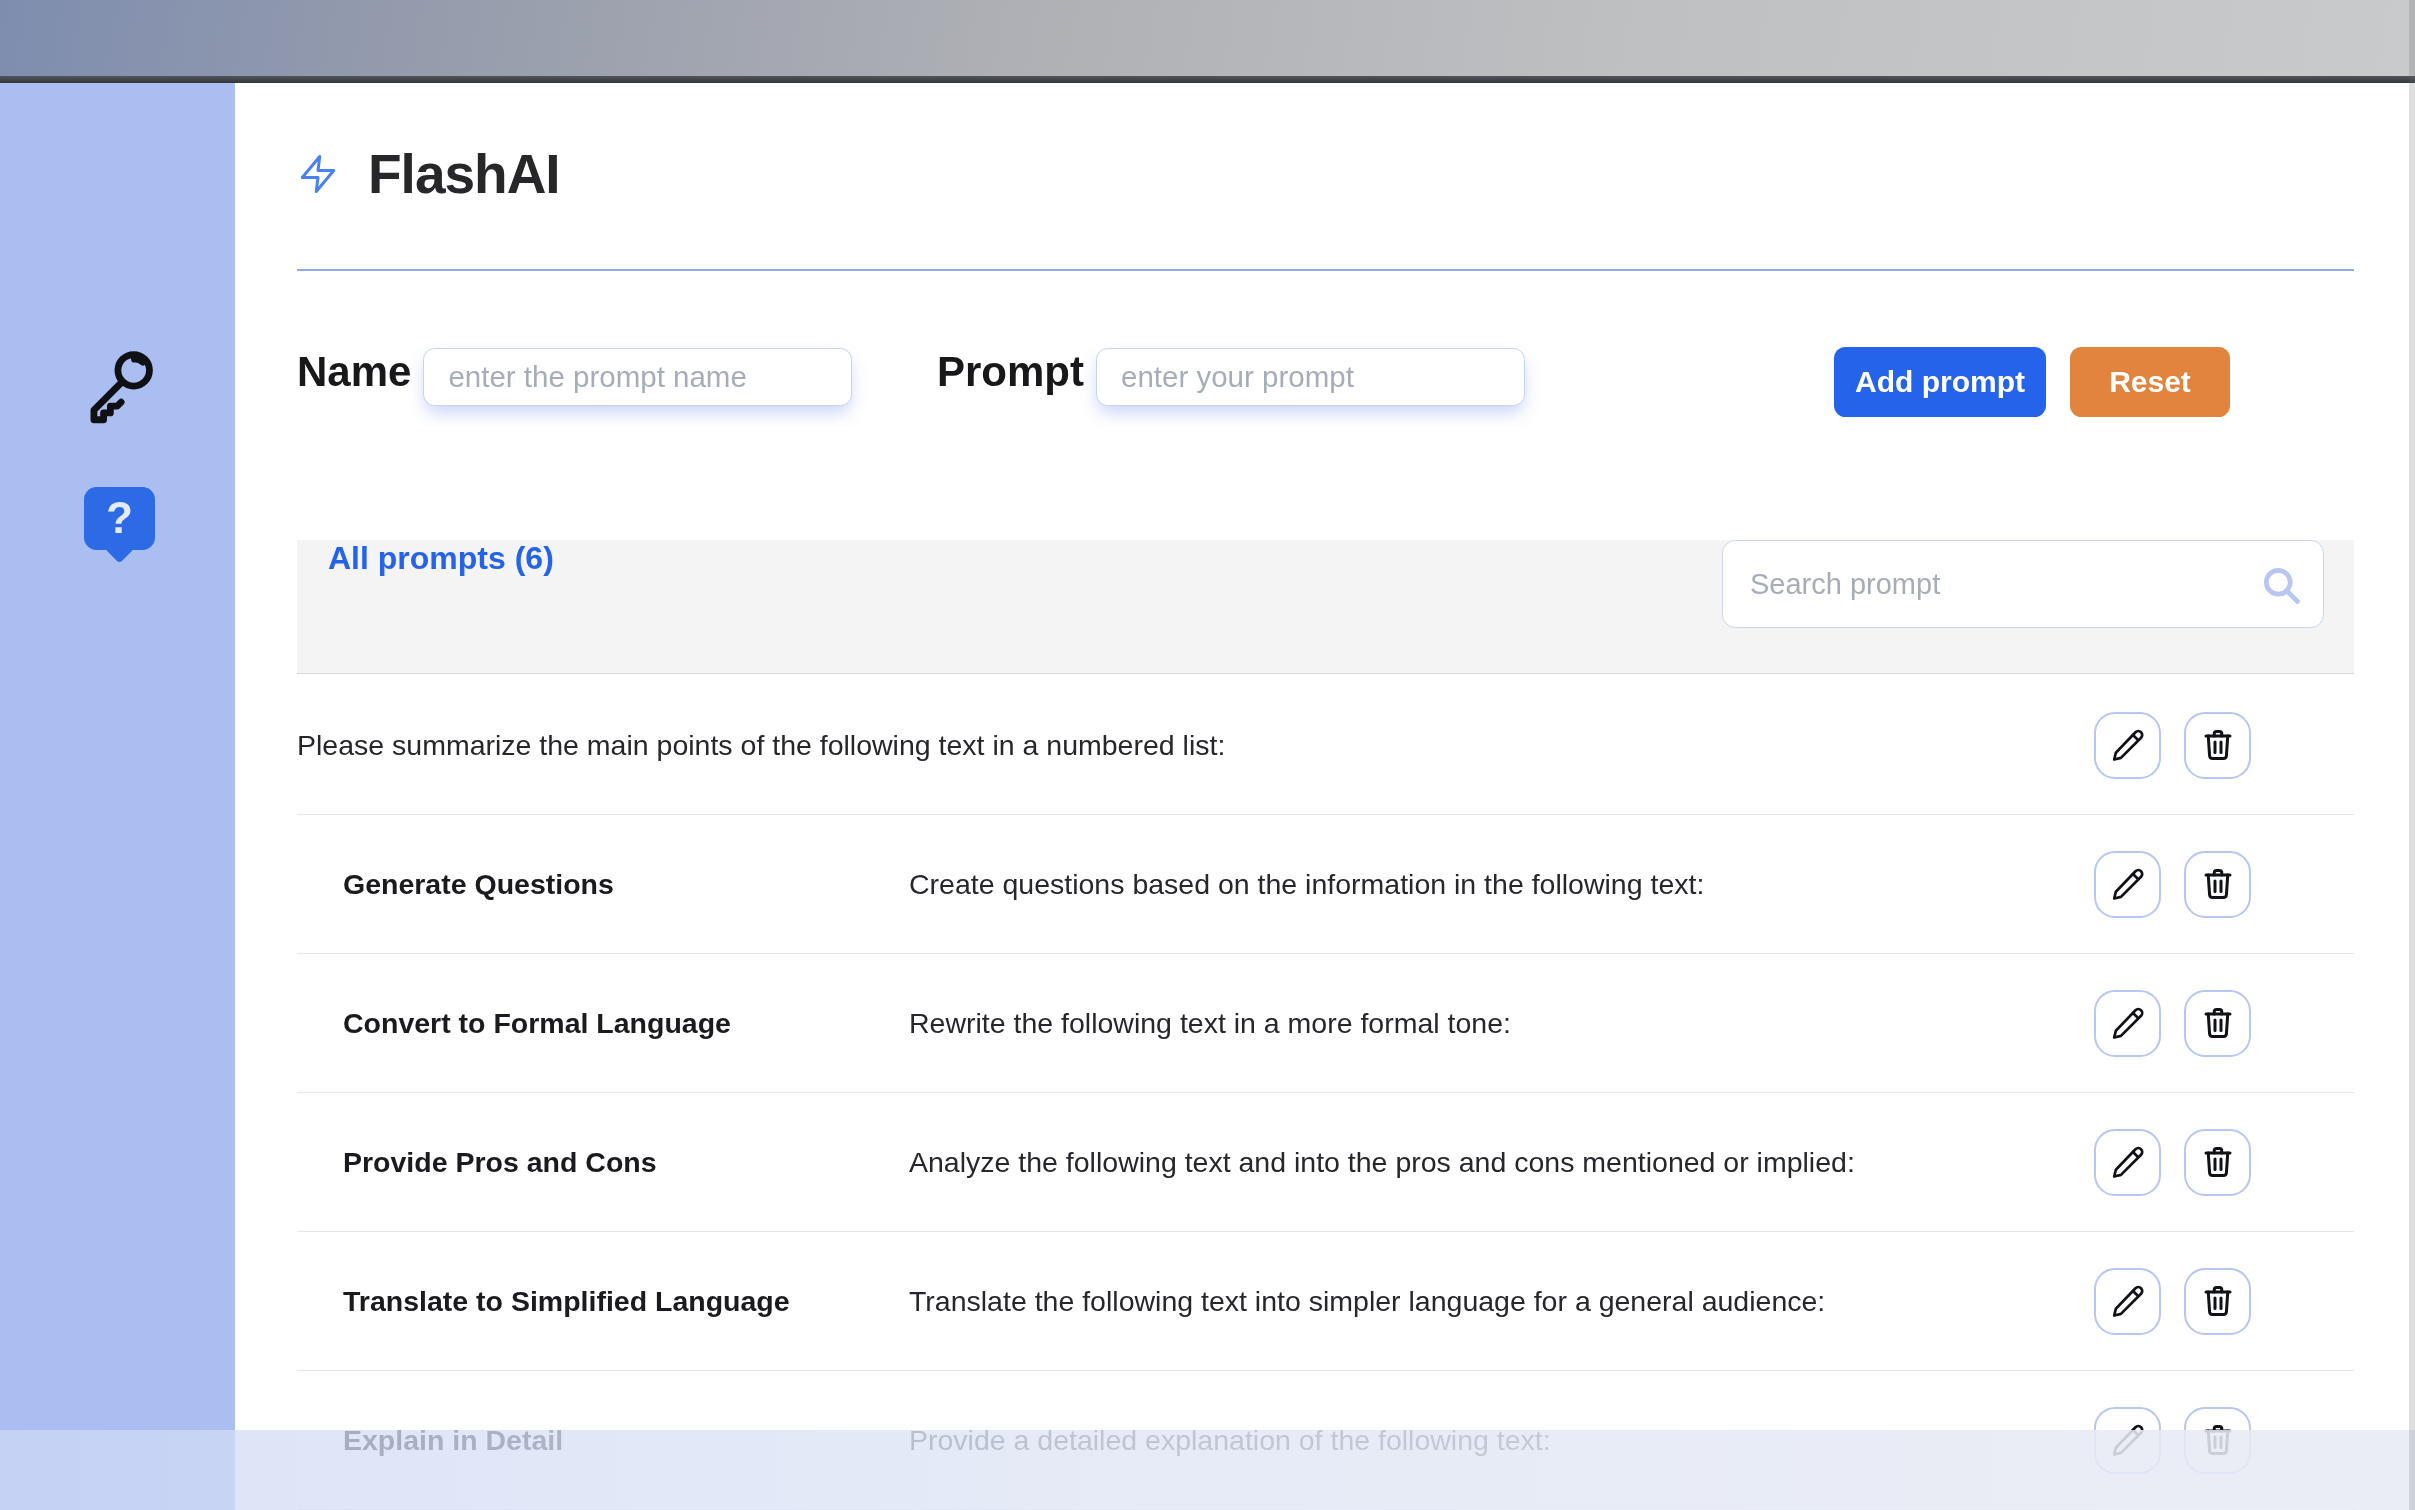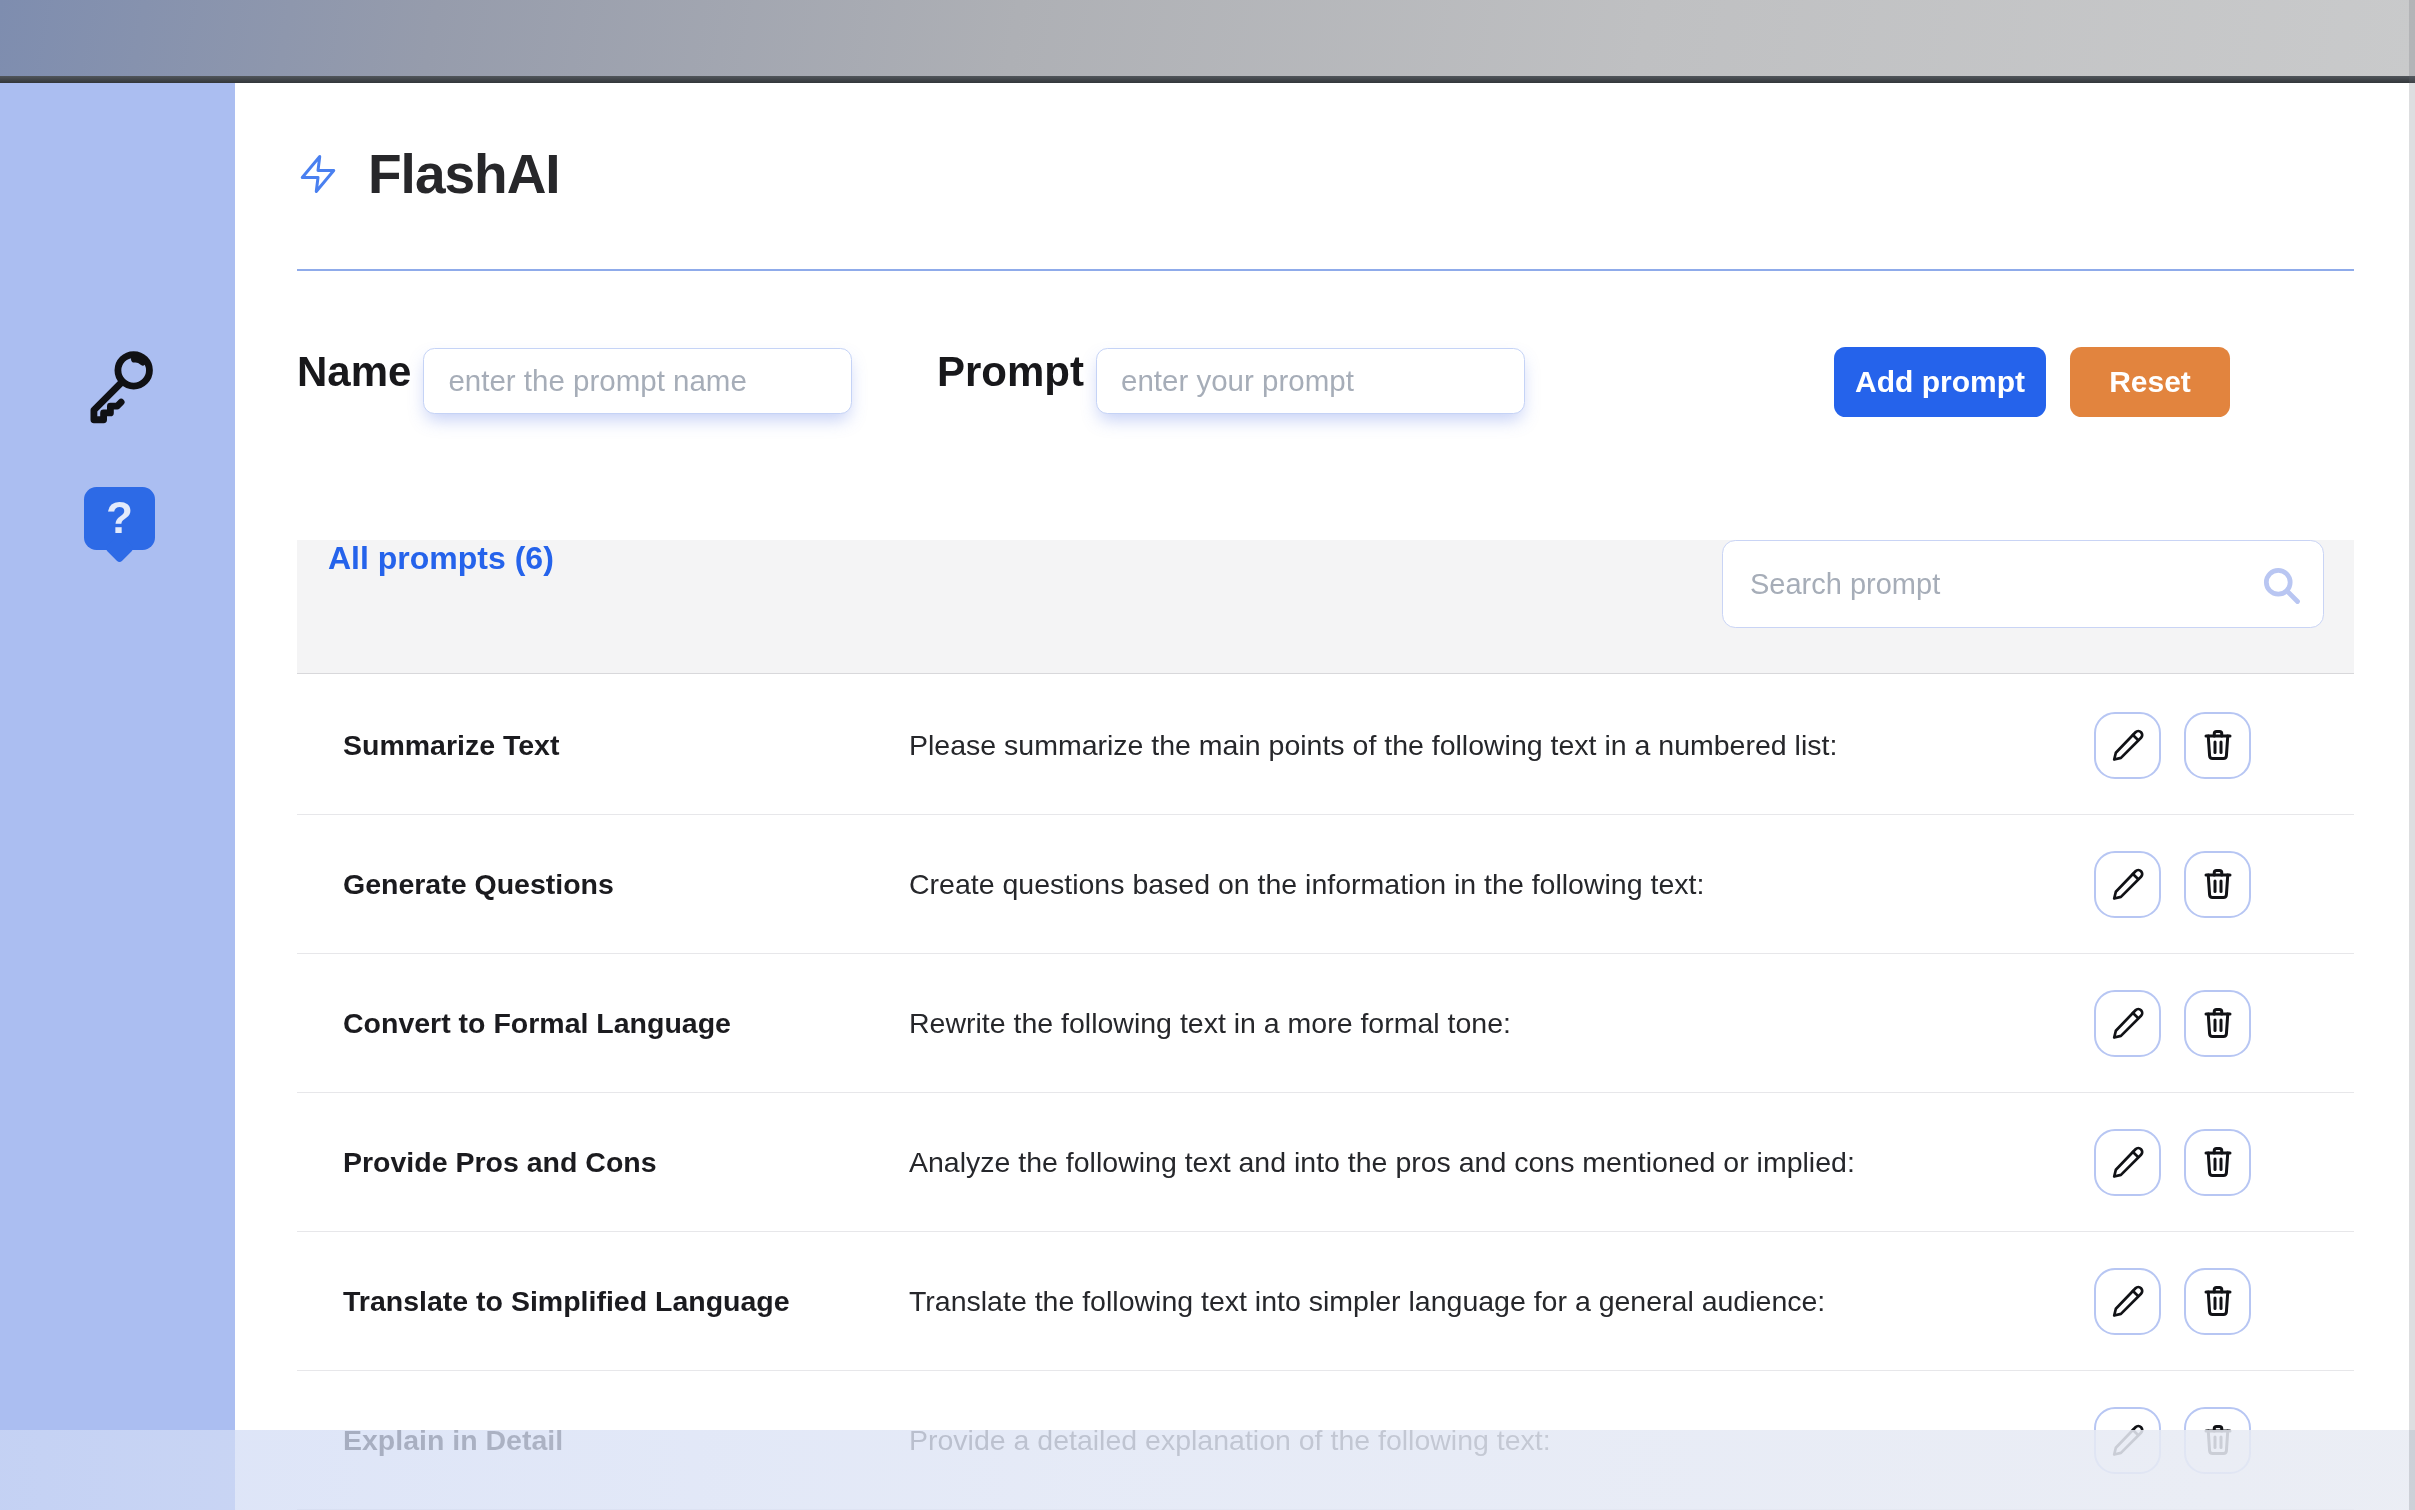--- a/index.html
+++ b/index.html
@@ -29,21 +29,21 @@
 
   .brand-row { position:absolute; left:62px; top:55px; display:flex; align-items:center; gap:29px; }
   .brand-row svg { display:block; }
   .brand-name { font-size:55px; font-weight:700; color:#27272a; letter-spacing:-1px; }
 
   .header-rule { position:absolute; left:62px; top:186px; width:2057px; height:1.9px; background:#8fabea; }
 
   .form-row { position:absolute; left:62px; top:264px; display:flex; align-items:flex-end; }
   .field { display:flex; flex-direction:row;gap:12px; }
   .field-label { font-size:42px; font-weight:700; color:#18181b; margin-bottom:21px; }
-  .txt-input { height:66px; border:1.9px solid #c5d3f6; border-radius:11.4px; background:#fff;
+  .txt-input { height:58px; border:1.9px solid #c5d3f6; border-radius:11.4px; background:#fff;
                font-family:"Liberation Sans",sans-serif; font-size:29.5px; color:#3a3f47; padding:0 24px;
                box-shadow:0 8.6px 17px -2.9px rgba(90,120,230,0.35); outline:none; }
   .txt-input::placeholder { color:#a6adb8; }
   .name-w { width:615px; margin-right:25px; }
   .prompt-w { width:820px; margin-right:77px; }
   .btn { height:70px; border:none; border-radius:11.4px; color:#ffffff; font-weight:700;
          font-size:30px; font-family:"Liberation Sans",sans-serif; cursor:pointer; }
   .btn-add { width:212px; background:#2563eb; margin-right:24px; }
   .btn-reset { width:160px; background:#e2843e; }
 
@@ -118,21 +118,20 @@
       <input class="search-input" type="text" placeholder="Search prompt" style="">
       <svg class="search-ico" width="44" height="44" viewBox="0 0 24 24" fill="none" stroke="#b9c6f2" stroke-width="2.6" stroke-linecap="round">
         <circle cx="10.5" cy="10.5" r="6.5"></circle>
         <line x1="15.4" y1="15.4" x2="21" y2="21"></line>
       </svg>
     </div>
   </div>
 
   <div class="rows">
   <div class="prow">
-    <span class="prow-name">Summarize Text</span>
     <span class="prow-text">Please summarize the main points of the following text in a numbered list:</span>
     <span class="prow-actions">
       <button class="icon-btn">
         <svg width="36" height="36" viewBox="0 0 24 24" fill="none" stroke="#111216" stroke-width="1.8" stroke-linecap="round" stroke-linejoin="round">
           <path d="M17 3.5a2.6 2.6 0 0 1 3.7 3.7L7.3 20.6 2.8 21.7 3.9 17.2 17 3.5z"></path>
           <path d="M15.3 5.3l3.4 3.4"></path>
         </svg>
       </button>
       <button class="icon-btn">
         <svg width="36" height="36" viewBox="0 0 24 24" fill="none" stroke="#111216" stroke-width="2" stroke-linecap="round" stroke-linejoin="round">

